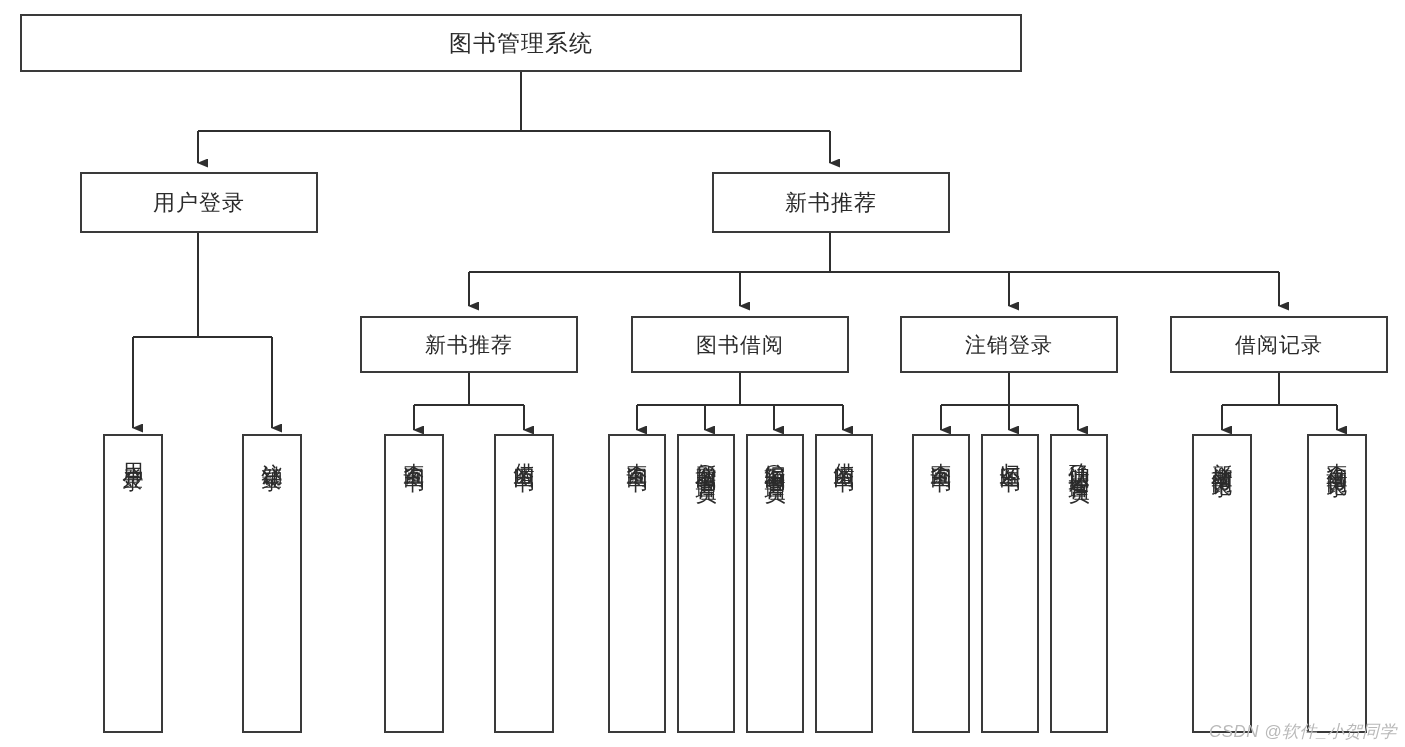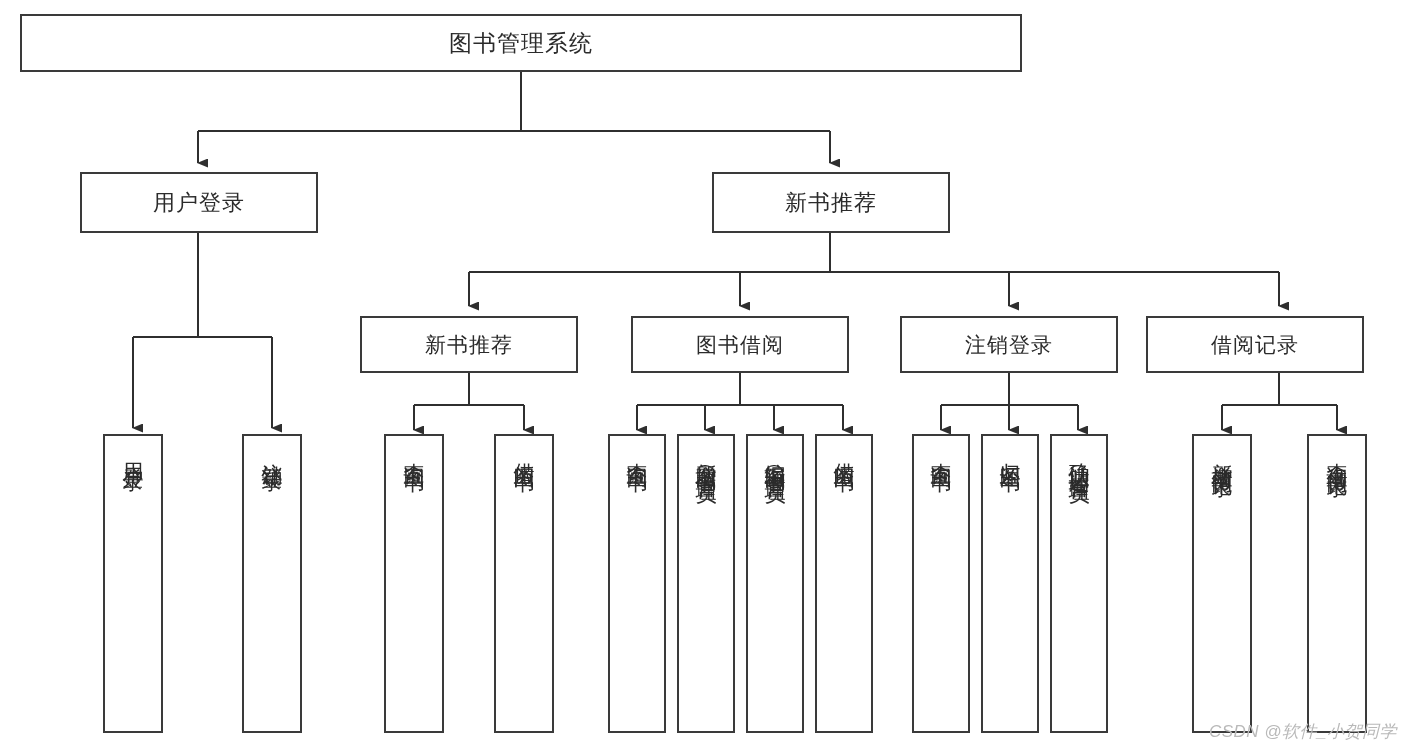--- a/index.html
+++ b/index.html
@@ -147,21 +147,21 @@
 
   <div class="node node-l3" style="left:631px; top:316px; width:218px; height:57px;">
     <span class="htext">图书借阅</span>
   </div>
   <div class="node node-l3" style="left:360px; top:316px; width:218px; height:57px;">
     <span class="htext">新书推荐</span>
   </div>
   <div class="node node-l3" style="left:900px; top:316px; width:218px; height:57px;">
     <span class="htext">注销登录</span>
   </div>
-  <div class="node node-l3" style="left:1146px; top:316px; width:218px; height:57px;">
+  <div class="node node-l3" style="left:1170px; top:316px; width:218px; height:57px;">
     <span class="htext">借阅记录</span>
   </div>
 
   <div class="node node-leaf" style="left:103px; top:434px; width:60px; height:299px;">
     <span class="vtext">用户登录</span>
   </div>
   <div class="node node-leaf" style="left:242px; top:434px; width:60px; height:299px;">
     <span class="vtext">注销登录</span>
   </div>
 

